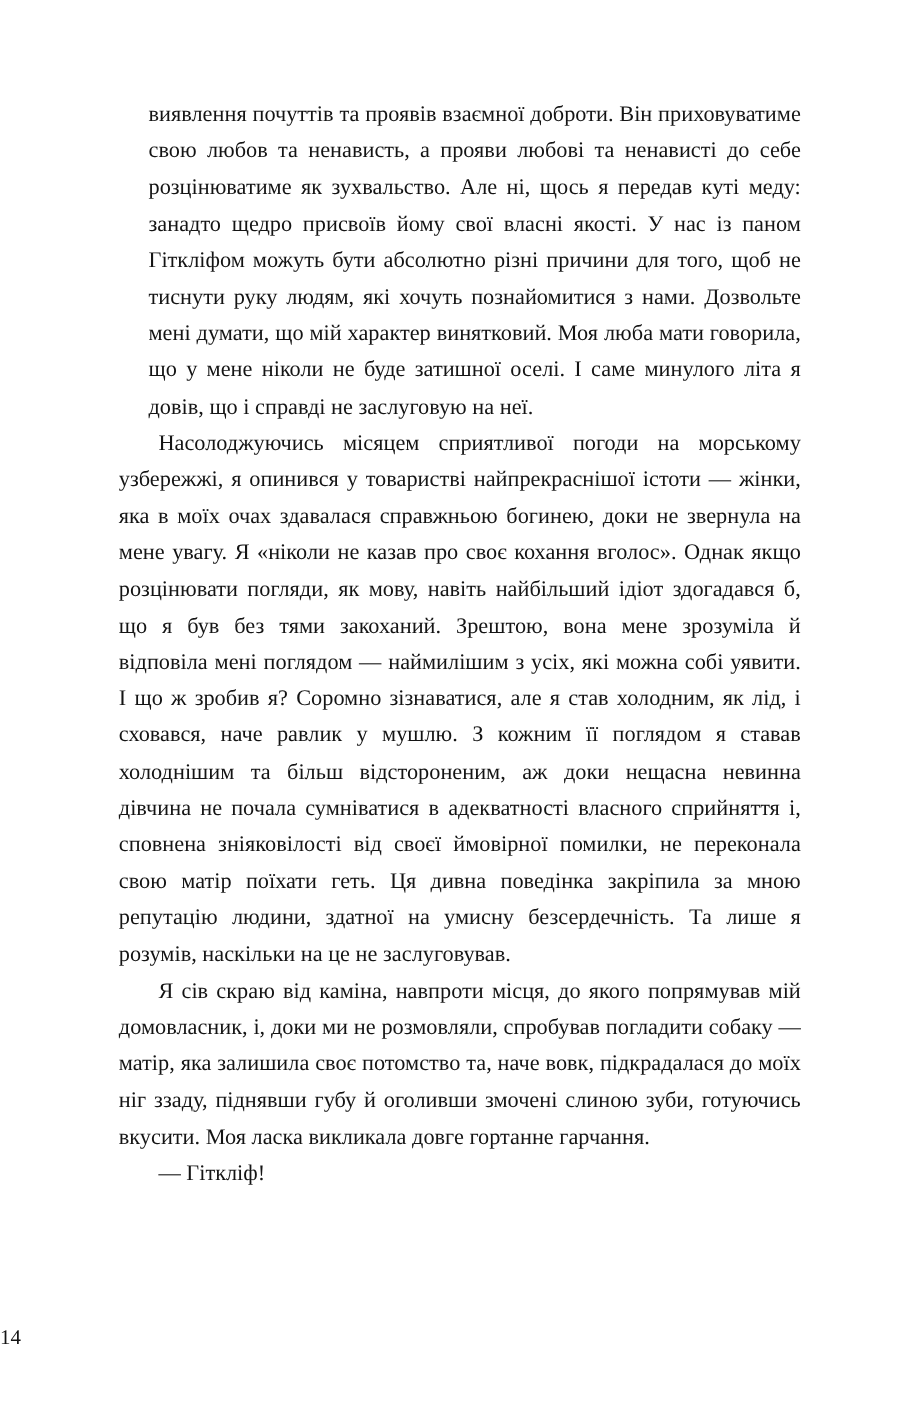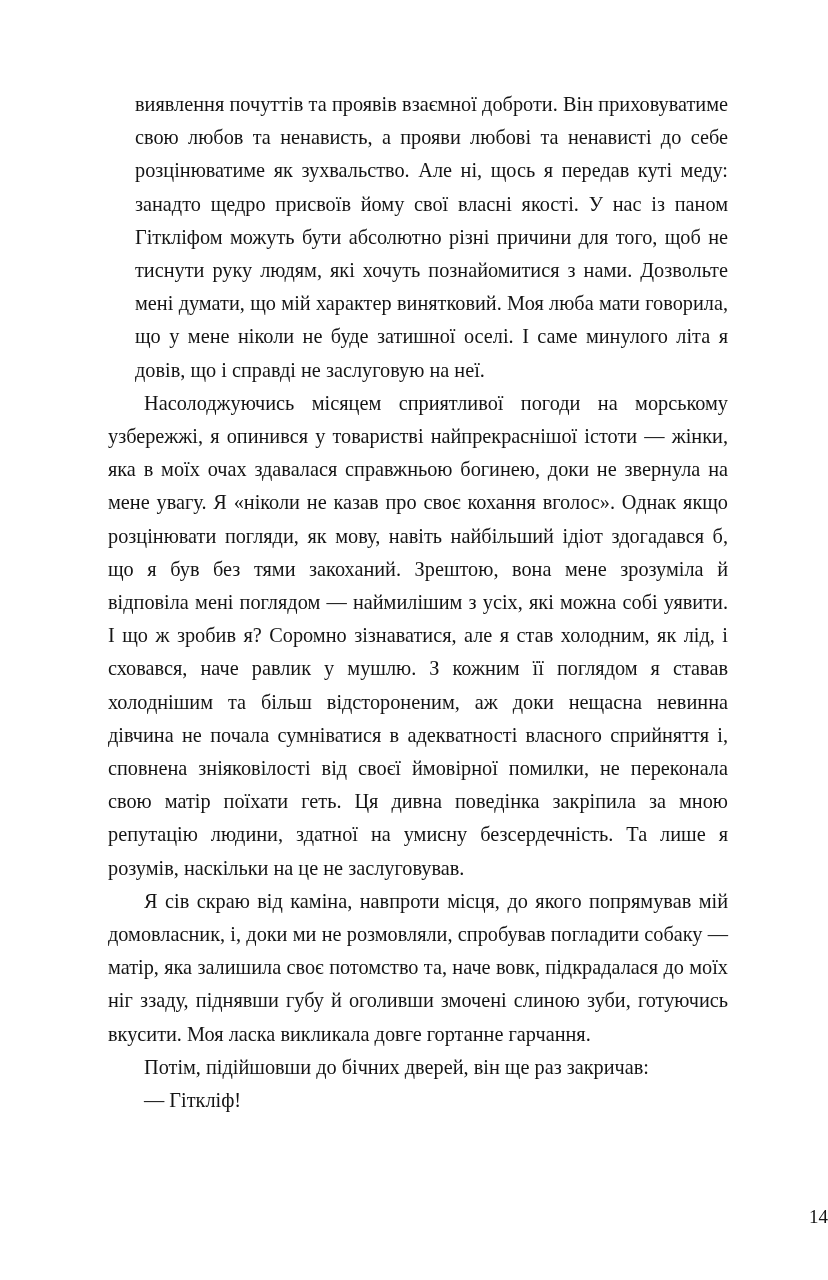--- a/index.html
+++ b/index.html
@@ -35,31 +35,30 @@
   }
   .para.no-indent {
     text-indent: 0;
     margin-left: 27px;
   }
   .page-number {
     position: absolute;
     left: 0;
     right: 0;
     bottom: 52px;
-    text-align: right;
+    text-align: left;
     font-size: 19px;
     font-family: "Liberation Serif", serif;
     color: #141414;
   }
 </style>
 </head>
 <body>
 
 <div class="page">
   <div class="body-text">
     <p class="para no-indent">виявлення почуттів та проявів взаємної доброти. Він приховуватиме свою любов та ненависть, а прояви любові та ненависті до себе розцінюватиме як зухвальство. Але ні, щось я передав куті меду: занадто щедро присвоїв йому свої власні якості. У нас із паном Гіткліфом можуть бути абсолютно різні причини для того, щоб не тиснути руку людям, які хочуть познайомитися з нами. Дозвольте мені думати, що мій характер винятковий. Моя люба мати говорила, що у мене ніколи не буде затишної оселі. І саме минулого літа я довів, що і справді не заслуговую на неї.</p>
     <p class="para">Насолоджуючись місяцем сприятливої погоди на морському узбережжі, я опинився у товаристві найпрекраснішої істоти — жінки, яка в моїх очах здавалася справжньою богинею, доки не звернула на мене увагу. Я «ніколи не казав про своє кохання вголос». Однак якщо розцінювати погляди, як мову, навіть найбільший ідіот здогадався б, що я був без тями закоханий. Зрештою, вона мене зрозуміла й відповіла мені поглядом — наймилішим з усіх, які можна собі уявити. І що ж зробив я? Сором­но зізнаватися, але я став холодним, як лід, і сховався, наче равлик у мушлю. З кожним її поглядом я ставав холоднішим та більш відстороненим, аж доки нещасна невинна дівчина не почала сумніватися в адекватності власного сприйняття і, сповнена зніяковілості від своєї ймовірної помилки, не переконала свою матір поїхати геть. Ця дивна поведінка закріпила за мною репутацію людини, здатної на умисну безсердечність. Та лише я розумів, наскільки на це не заслуговував.</p>
     <p class="para">Я сів скраю від каміна, навпроти місця, до якого попрямував мій домовласник, і, доки ми не розмовляли, спробував погладити собаку — матір, яка залишила своє потомство та, наче вовк, підкрадалася до моїх ніг ззаду, піднявши губу й оголивши змочені слиною зуби, готуючись вкусити. Моя ласка викликала довге гортанне гарчання.</p>
-    <p class="para">Потім, підійшовши до бічних дверей, він ще раз закричав:</p>
     <p class="para">— Гіткліф!</p>
   </div>
   <div class="page-number">14</div>
 </div>
 
 </body></html>

